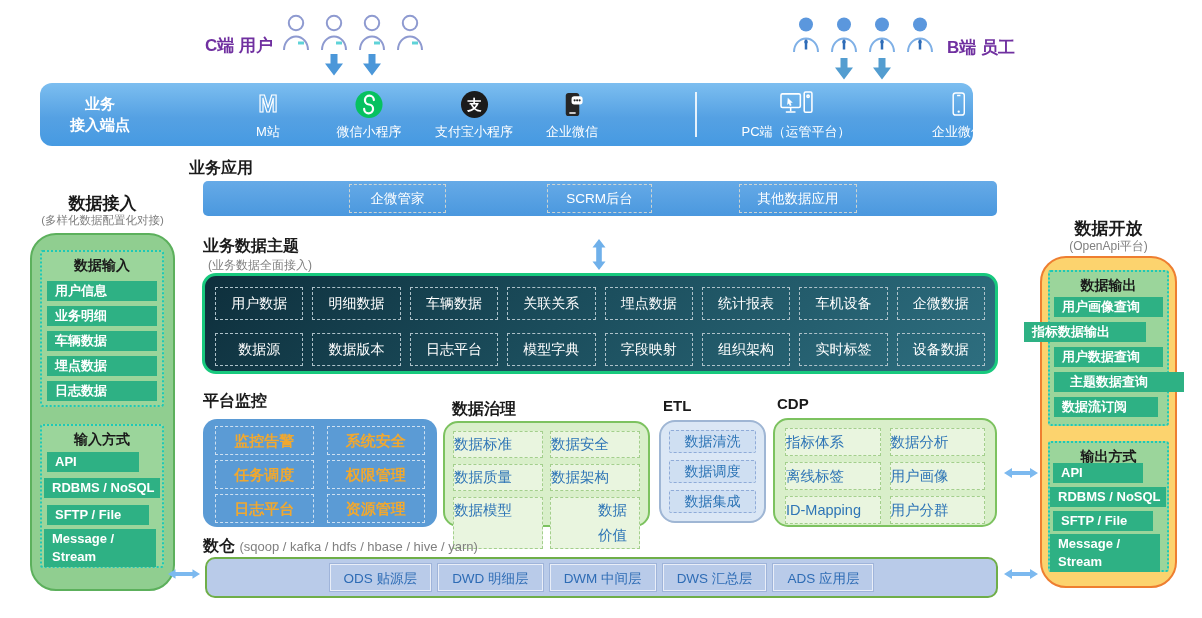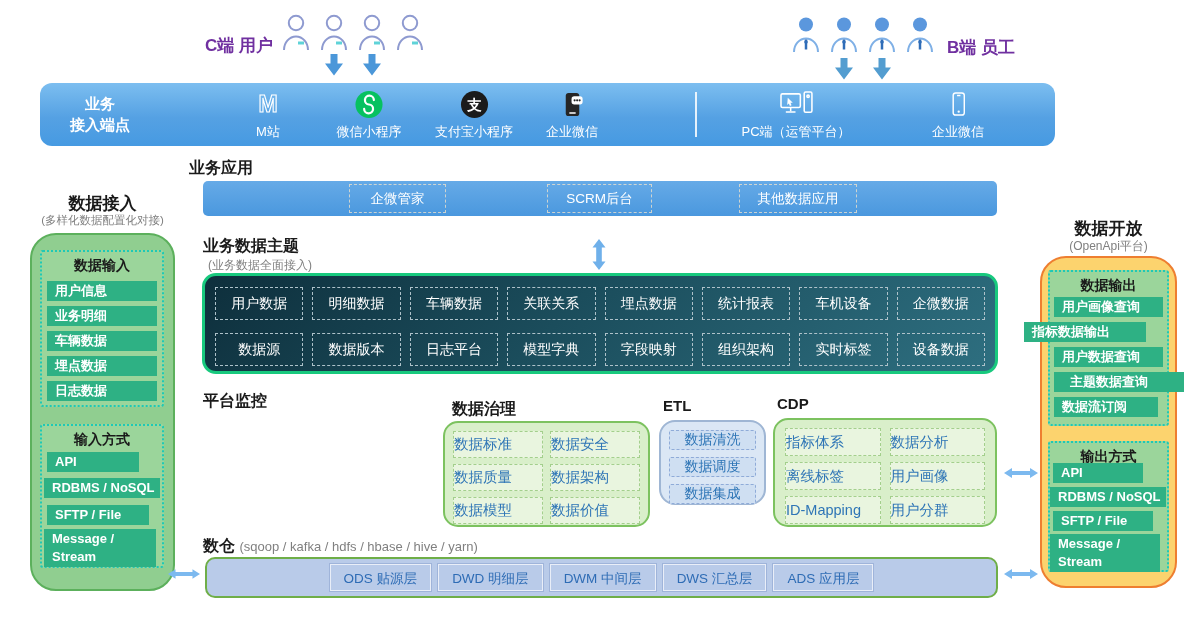--- a/index.html
+++ b/index.html
@@ -6,21 +6,21 @@
   body { background:#fff; font-family:"Liberation Sans","DejaVu Sans",sans-serif; }
   .stage { position:relative; width:1202px; height:618px; background:#fff; overflow:hidden; }
 
   
   .side-label { position:absolute; font-size:17px; font-weight:bold; color:#7030a0; white-space:nowrap; }
   .persons { position:absolute; display:flex; gap:6px; }
   .person { width:32px; height:40px; }
   .down-arrow { position:absolute; width:18px; height:22px; }
 
   
-  .banner { position:absolute; left:40px; top:83px; width:1015px; height:63px; border-radius:12px;
+  .banner { position:absolute; left:40px; top:83px; width:933px; height:63px; border-radius:12px;
             background:linear-gradient(180deg,#7cbef0 0%,#55a1e3 55%,#469ae2 100%); }
   .banner-title { position:absolute; left:0; top:10px; width:120px; text-align:center; color:#fff;
                   font-size:15px; font-weight:bold; line-height:21px; }
   .b-item { position:absolute; top:5px; transform:translateX(-50%); text-align:center; color:#fff; }
   .b-item .icn { height:32px; display:flex; align-items:center; justify-content:center; }
   .b-item .lbl { font-size:13px; margin-top:3px; white-space:nowrap; }
   .banner-divider { position:absolute; left:655px; top:9px; width:2px; height:45px; background:rgba(255,255,255,.85); }
 
   
   .sec-title { position:absolute; font-size:16px; font-weight:bold; color:#1a1a1a; white-space:nowrap; }
@@ -56,21 +56,21 @@
   .monitor-panel .cell { border:1px dashed #cde0f2; color:#f0a830; font-size:15px; font-weight:bold;
                          text-align:center; line-height:27px; height:29px; }
 
   
   .lightgreen-panel { position:absolute; border-radius:15px; background:#d9efca; border:2px solid #7cc25f;
                       display:grid; }
   .lg-cell { background:#e9f5df; border:1px dashed #a3cf8c; color:#2e75b6; font-size:14.5px;
              }
 
   
-  .etl-panel { position:absolute; left:659px; top:420px; width:107px; height:85px; border-radius:16px;
+  .etl-panel { position:absolute; left:659px; top:420px; width:107px; height:103px; border-radius:16px;
                background:#dbe7f5; border:2px solid #9fb6d4; padding:8px; display:flex; flex-direction:column; gap:7px; }
   .etl-cell { flex:1; background:#cfdff2; border:1px dashed #8fabd8; color:#2e75b6; font-size:14px;
               text-align:center; display:flex; align-items:center; justify-content:center; border-radius:2px; }
 
   
   .wh-bar { position:absolute; left:205px; top:557px; width:793px; height:41px; border-radius:10px;
             background:#b9cbe9; border:2px solid #6fae48; display:flex; align-items:center;
             justify-content:center; gap:7px; }
   .wh-cell { border:1px solid #e9eef8; outline:1px solid #9fb4da; color:#2e6cb5; font-size:13.5px;
              height:27px; line-height:27px; padding:0 13px; white-space:nowrap; }
@@ -296,29 +296,37 @@
       <div class="topic">日志平台</div>
       <div class="topic">模型字典</div>
       <div class="topic">字段映射</div>
       <div class="topic">组织架构</div>
       <div class="topic">实时标签</div>
       <div class="topic">设备数据</div>
     </div>
   </div>
 
   <div class="sec-title" style="left:203px; top:391px;">平台监控</div>
+  <div class="monitor-panel">
+    <div class="cell">监控告警</div>
+    <div class="cell">系统安全</div>
+    <div class="cell">任务调度</div>
+    <div class="cell">权限管理</div>
+    <div class="cell">日志平台</div>
+    <div class="cell">资源管理</div>
+  </div>
 
   <div class="sec-title" style="left:452px; top:399px;">数据治理</div>
   <div class="lightgreen-panel" style="left:443px; top:421px; width:207px; height:106px; padding:8px; grid-template-columns:1fr 1fr; column-gap:7px; row-gap:6px;">
     <div class="lg-cell" style="line-height:25px;">数据标准</div>
     <div class="lg-cell" style="line-height:25px;">数据安全</div>
     <div class="lg-cell" style="line-height:25px;">数据质量</div>
     <div class="lg-cell" style="line-height:25px;">数据架构</div>
     <div class="lg-cell" style="line-height:25px;">数据模型</div>
-    <div class="lg-cell" style="line-height:25px;">数据价值</div>
+    <div class="lg-cell" style="line-height:25px;padding-left:47px;">数据价值</div>
   </div>
 
   <div class="sec-title" style="left:663px; top:397px; font-size:15px;">ETL</div>
   <div class="etl-panel">
     <div class="etl-cell">数据清洗</div>
     <div class="etl-cell">数据调度</div>
     <div class="etl-cell">数据集成</div>
   </div>
 
   <div class="sec-title" style="left:777px; top:395px; font-size:15px;">CDP</div>

